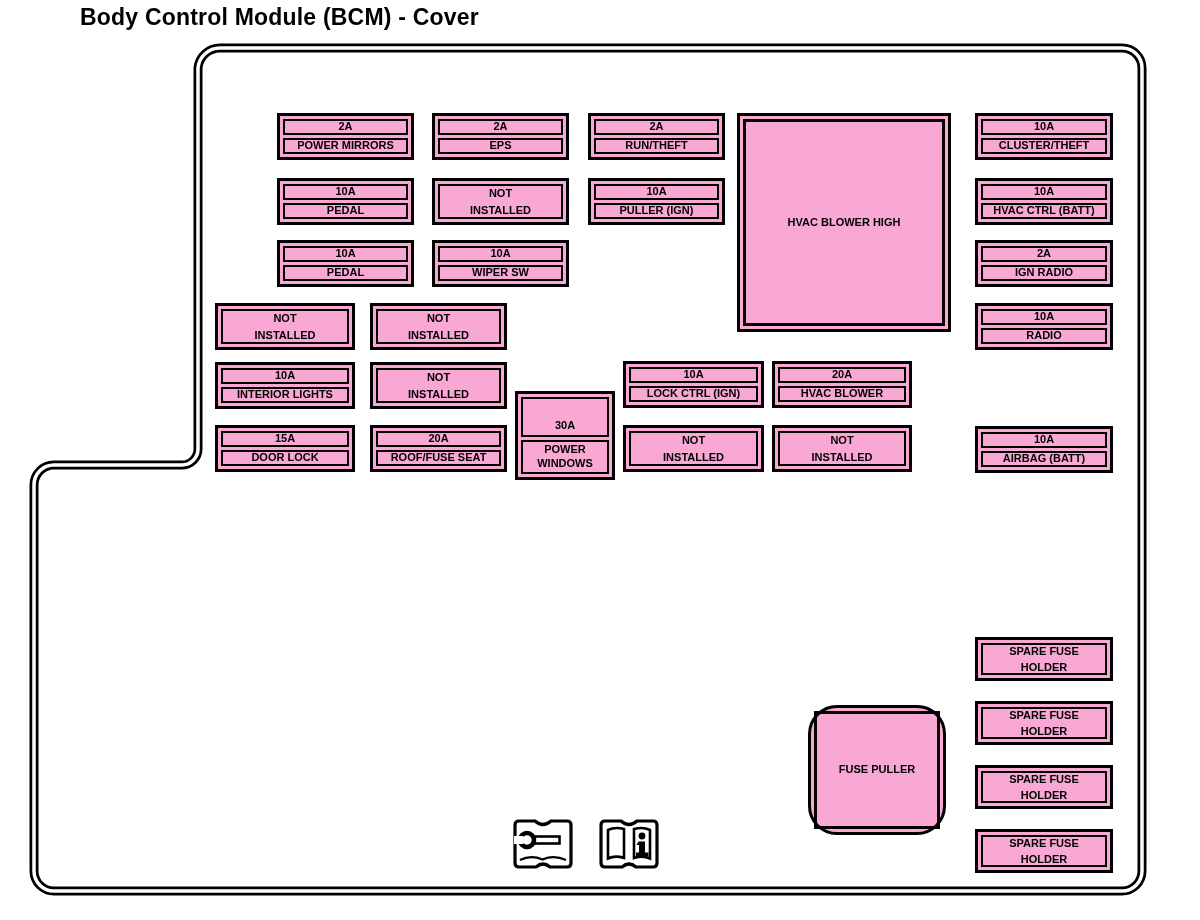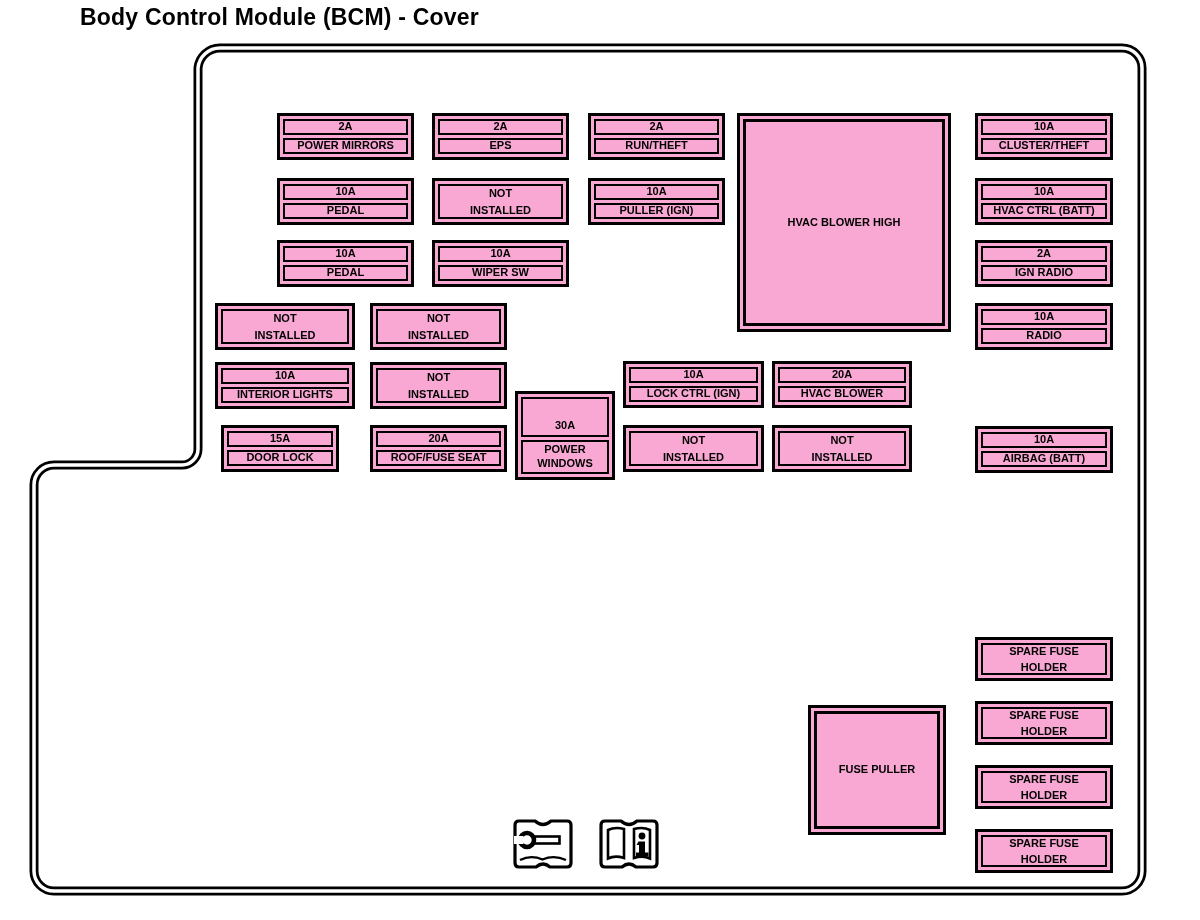--- a/index.html
+++ b/index.html
@@ -179,21 +179,21 @@
         </div>
       </div>
       <div class="box fuse" style="left: 772px; top: 361px; width: 140px; height: 47px;">
         <div class="cell amp">
           <div>20A</div>
         </div>
         <div class="cell label">
           <div>HVAC BLOWER</div>
         </div>
       </div>
-      <div class="box fuse" style="left: 221px; top: 425px; width: 118px; height: 47px;">
+      <div class="box fuse" style="left: 215px; top: 425px; width: 140px; height: 47px;">
         <div class="cell amp">
           <div>15A</div>
         </div>
         <div class="cell label">
           <div>DOOR LOCK</div>
         </div>
       </div>
       <div class="box fuse" style="left: 370px; top: 425px; width: 137px; height: 47px;">
         <div class="cell amp">
           <div>20A</div>
@@ -239,21 +239,21 @@
           <div>SPARE FUSE</div>
           <div>HOLDER</div>
         </div>
       </div>
       <div class="box spare" style="left: 975px; top: 829px; width: 138px; height: 44px;">
         <div class="cell label">
           <div>SPARE FUSE</div>
           <div>HOLDER</div>
         </div>
       </div>
-      <div class="box plain" style="left: 808px; top: 705px; width: 138px; height: 130px;">
+      <div class="box plain" style="left: 808px; top: 705px; width: 138px; height: 130px; border-radius: 29px;">
         <div class="cell label">
           <div>FUSE PULLER</div>
         </div>
       </div>
     </div>
 
   <svg class="icon" style="left:511px;top:817px" width="64" height="55" viewBox="0 0 64 55">
     <path d="M8 4 H24 Q32 11 40 4 H56 Q60 4 60 8 V46 Q60 50 56 50 H39 Q32 44 25 50 H8
              Q4 50 4 46 V8 Q4 4 8 4 Z" fill="none" stroke="#000" stroke-width="3.2"></path>
     <path d="M9 43 Q20 37.5 31.5 42.5 Q43 37.5 55 43" fill="none" stroke="#000" stroke-width="2.4"></path>

